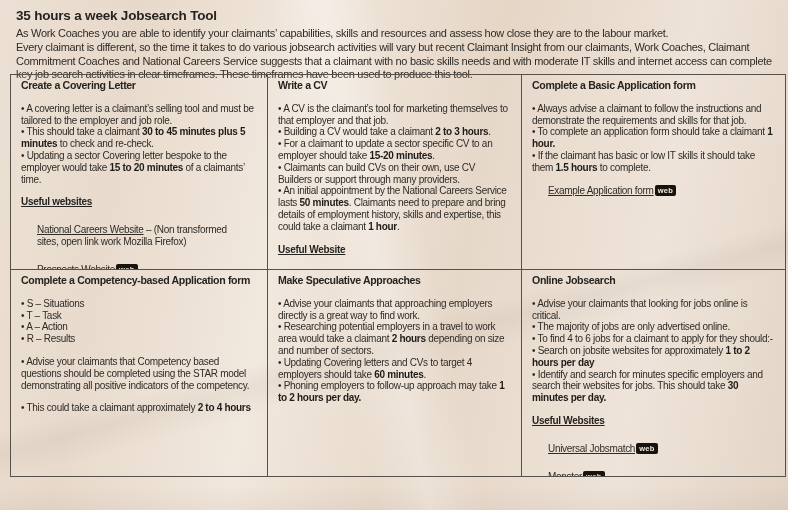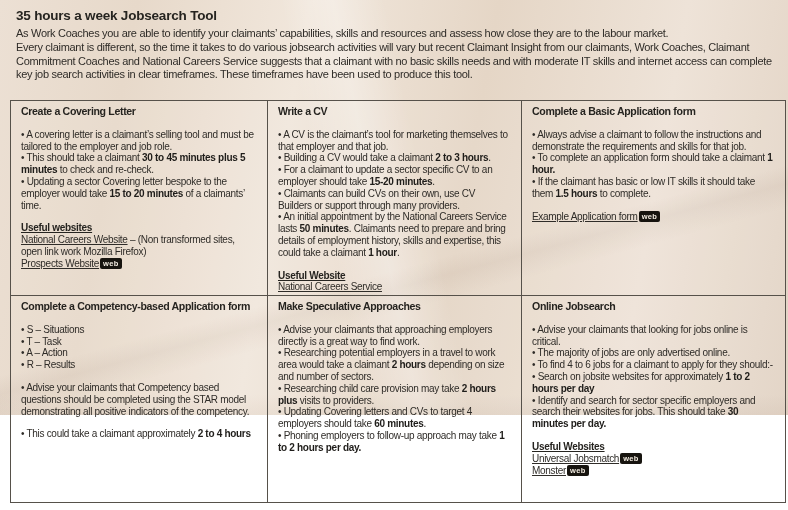--- a/index.html
+++ b/index.html
@@ -2,41 +2,41 @@
 <html style="--ink: #2f2c28; --badge-bg: #17140f; --badge-text: #f3ece1;"><head>
 <meta charset="utf-8">
 <style>
   * { box-sizing: border-box; }
   html,body { margin:0; padding:0; }
   body {
     width:788px; height:510px; overflow:hidden;
     font-family:"Liberation Sans","DejaVu Sans",sans-serif;
   }
   .page {
-    position:relative; width:788px; height:415px;
+    position:relative; width:788px; height:510px;
     color:var(--ink,#2f2c28);
     background:
       linear-gradient(100deg,#ece0d4 0%,#e7d9ca 16%,#f1e7dc 36%,#e5d6c6 58%,#eee3d8 80%,#e2d3c4 100%);
   }
   .page::before {
     content:""; position:absolute; inset:0; pointer-events:none;
     background:
       linear-gradient(78deg, transparent 42%, rgba(255,255,255,.30) 48%, transparent 54%),
       linear-gradient(165deg, transparent 60%, rgba(120,90,70,.07) 63%, transparent 67%),
       linear-gradient(0deg, rgba(120,90,70,.06) 0%, transparent 5%);
   }
   .doc-header { position:absolute; left:16px; right:14px; top:8px; }
   .doc-title {
     margin:0 0 4px; font-size:13.5px; font-weight:bold; letter-spacing:-0.2px; color:#262420;
   }
   .intro {
     margin:0; font-size:11px; line-height:13.8px; letter-spacing:-0.3px;
   }
   .grid {
-    position:absolute; left:10px; top:100px; width:776px; height:403px;
+    position:absolute; left:10px; top:74px; width:776px; height:403px;
     display:grid;
     grid-template-columns:257px 254px 1fr;
     grid-template-rows:195px 1fr;
     border:1px solid #56514a;
     background:rgba(255,255,255,0.06);
   }
   .cell {
     padding:5px 10px 4px;
     font-size:10px; line-height:11.8px; letter-spacing:-0.3px;
     border-right:1px solid #56514a;
@@ -46,21 +46,21 @@
   .cell:nth-child(3n){ border-right:none; }
   .cell:nth-child(n+4){ border-bottom:none; }
   .cell-heading {
     margin:0 0 11px; font-size:10.6px; font-weight:bold; letter-spacing:-0.35px; color:#262420;
   }
   .bullet { margin:0; }
   .bullet b { color:#1f1d1a; }
   .bullet-group + .bullet-group { margin-top:11px; }
   .links-label { margin:11px 0 0; font-weight:bold; color:#262420;text-decoration:underline; }
   .bullet-group + .link-line { margin-top:11px; }
-  .link-line { margin:0; }
+  .link-line { margin:16px; }
   .doclink { text-decoration:underline; text-underline-offset:1px; }
   .web-badge {
     display:inline-block;
     background:var(--badge-bg,#17140f);
     color:var(--badge-text,#f3ece1);
     font-size:7.5px; font-weight:bold; line-height:9px;
     padding:1px 3px; border-radius:2px; margin-left:1px;
     letter-spacing:.3px; vertical-align:1px;
   }
 </style>
@@ -120,32 +120,31 @@
         </div>
         <div class="bullet-group">
           <p class="bullet"><span class="dot">• </span><span>This could take a claimant approximately </span><b>2 to 4 hours</b></p>
         </div>
       </section>
     <section class="cell">
         <h2 class="cell-heading">Make Speculative Approaches</h2>
         <div class="bullet-group">
           <p class="bullet"><span class="dot">• </span><span>Advise your claimants that approaching employers directly is a great way to find work.</span></p>
           <p class="bullet"><span class="dot">• </span><span>Researching potential employers in a travel to work area would take a claimant </span><b>2 hours</b><span> depending on size and number of sectors.</span></p>
-          <p class="bullet"><span class="dot">• </span><span>Researching child care provision may take </span><b>2 hours plus</b><span> visits to providers.</span></p>
           <p class="bullet"><span class="dot">• </span><span>Updating Covering letters and CVs to target 4 employers should take </span><b>60 minutes</b><span>.</span></p>
           <p class="bullet"><span class="dot">• </span><span>Phoning employers to follow-up approach may take </span><b>1 to 2 hours per day.</b></p>
         </div>
       </section>
     <section class="cell">
         <h2 class="cell-heading">Online Jobsearch</h2>
         <div class="bullet-group">
           <p class="bullet"><span class="dot">• </span><span>Advise your claimants that looking for jobs online is critical.</span></p>
           <p class="bullet"><span class="dot">• </span><span>The majority of jobs are only advertised online.</span></p>
           <p class="bullet"><span class="dot">• </span><span>To find 4 to 6 jobs for a claimant to apply for they should:-</span></p>
           <p class="bullet"><span class="dot">• </span><span>Search on jobsite websites for approximately </span><b>1 to 2 hours per day</b></p>
-          <p class="bullet"><span class="dot">• </span><span>Identify and search for sector specific employers and search their websites for jobs. This should take </span><b>30 minutes per day.</b></p>
+          <p class="bullet"><span class="dot">• </span><span>Identify and search for minutes specific employers and search their websites for jobs. This should take </span><b>30 minutes per day.</b></p>
         </div>
         <p class="links-label">Useful Websites</p>
         <p class="link-line"><span class="doclink">Universal Jobsmatch</span><span class="web-badge">web</span></p>
         <p class="link-line"><span class="doclink">Monster</span><span class="web-badge">web</span></p>
       </section>
   </div>
 </div>
 
 </body></html>

